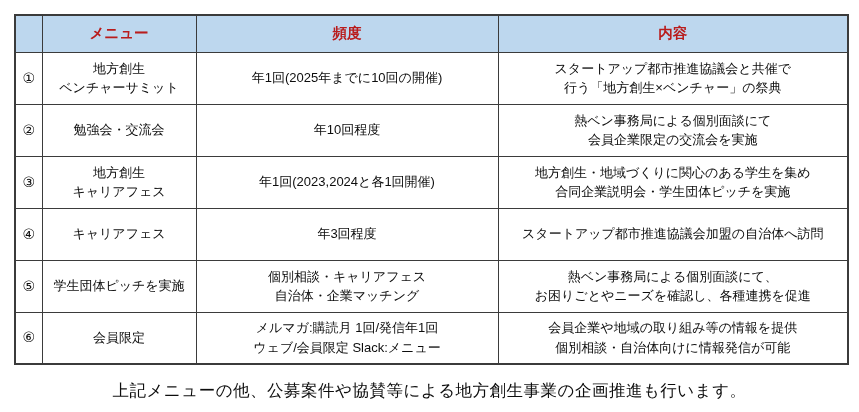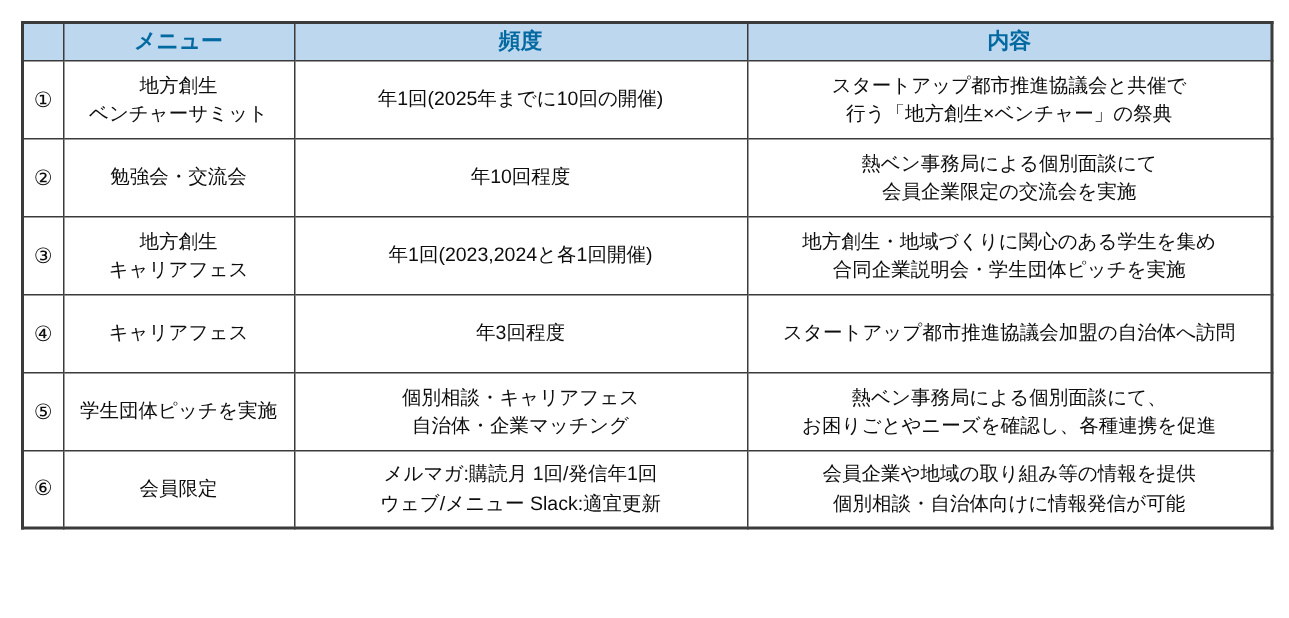--- a/index.html
+++ b/index.html
@@ -24,22 +24,22 @@
     border:1.5px solid #3b3b3b;
     text-align:center;
     vertical-align:middle;
     white-space:pre-line;
     padding:2px 4px;
   }
   .menu-table thead th {
     background:#BDD7EE;
     font-size:14.5px;
     font-weight:bold;
-    height:25px;
-    color:#0369a1;
+    height:37px;
+    color:#b91c1c;
   }
   .menu-table tbody td {
     font-size:13px;
     line-height:1.5;
     height:52px;
     color:#0d0d0d;
   }
   .menu-table td.num-cell { font-size:14px; }
   .footer-note {
     position:absolute;
@@ -106,21 +106,22 @@
         <td>学生団体ピッチを実施</td>
         <td>個別相談・キャリアフェス
 自治体・企業マッチング</td>
         <td>熱ベン事務局による個別面談にて、
 お困りごとやニーズを確認し、各種連携を促進</td>
       </tr>
       <tr>
         <td class="num-cell">⑥</td>
         <td>会員限定</td>
         <td>メルマガ:購読月 1回/発信年1回
-ウェブ/メニュー Slack:適宜更新</td>
+ウェブ/会員限定 Slack:メニュー</td>
         <td>会員企業や地域の取り組み等の情報を提供
 個別相談・自治体向けに情報発信が可能</td>
       </tr>
     </tbody>
   </table>
 
+  <div class="footer-note">上記メニューの他、公募案件や協賛等による地方創生事業の企画推進も行います。</div>
 
 </div>
 
 </body></html>

